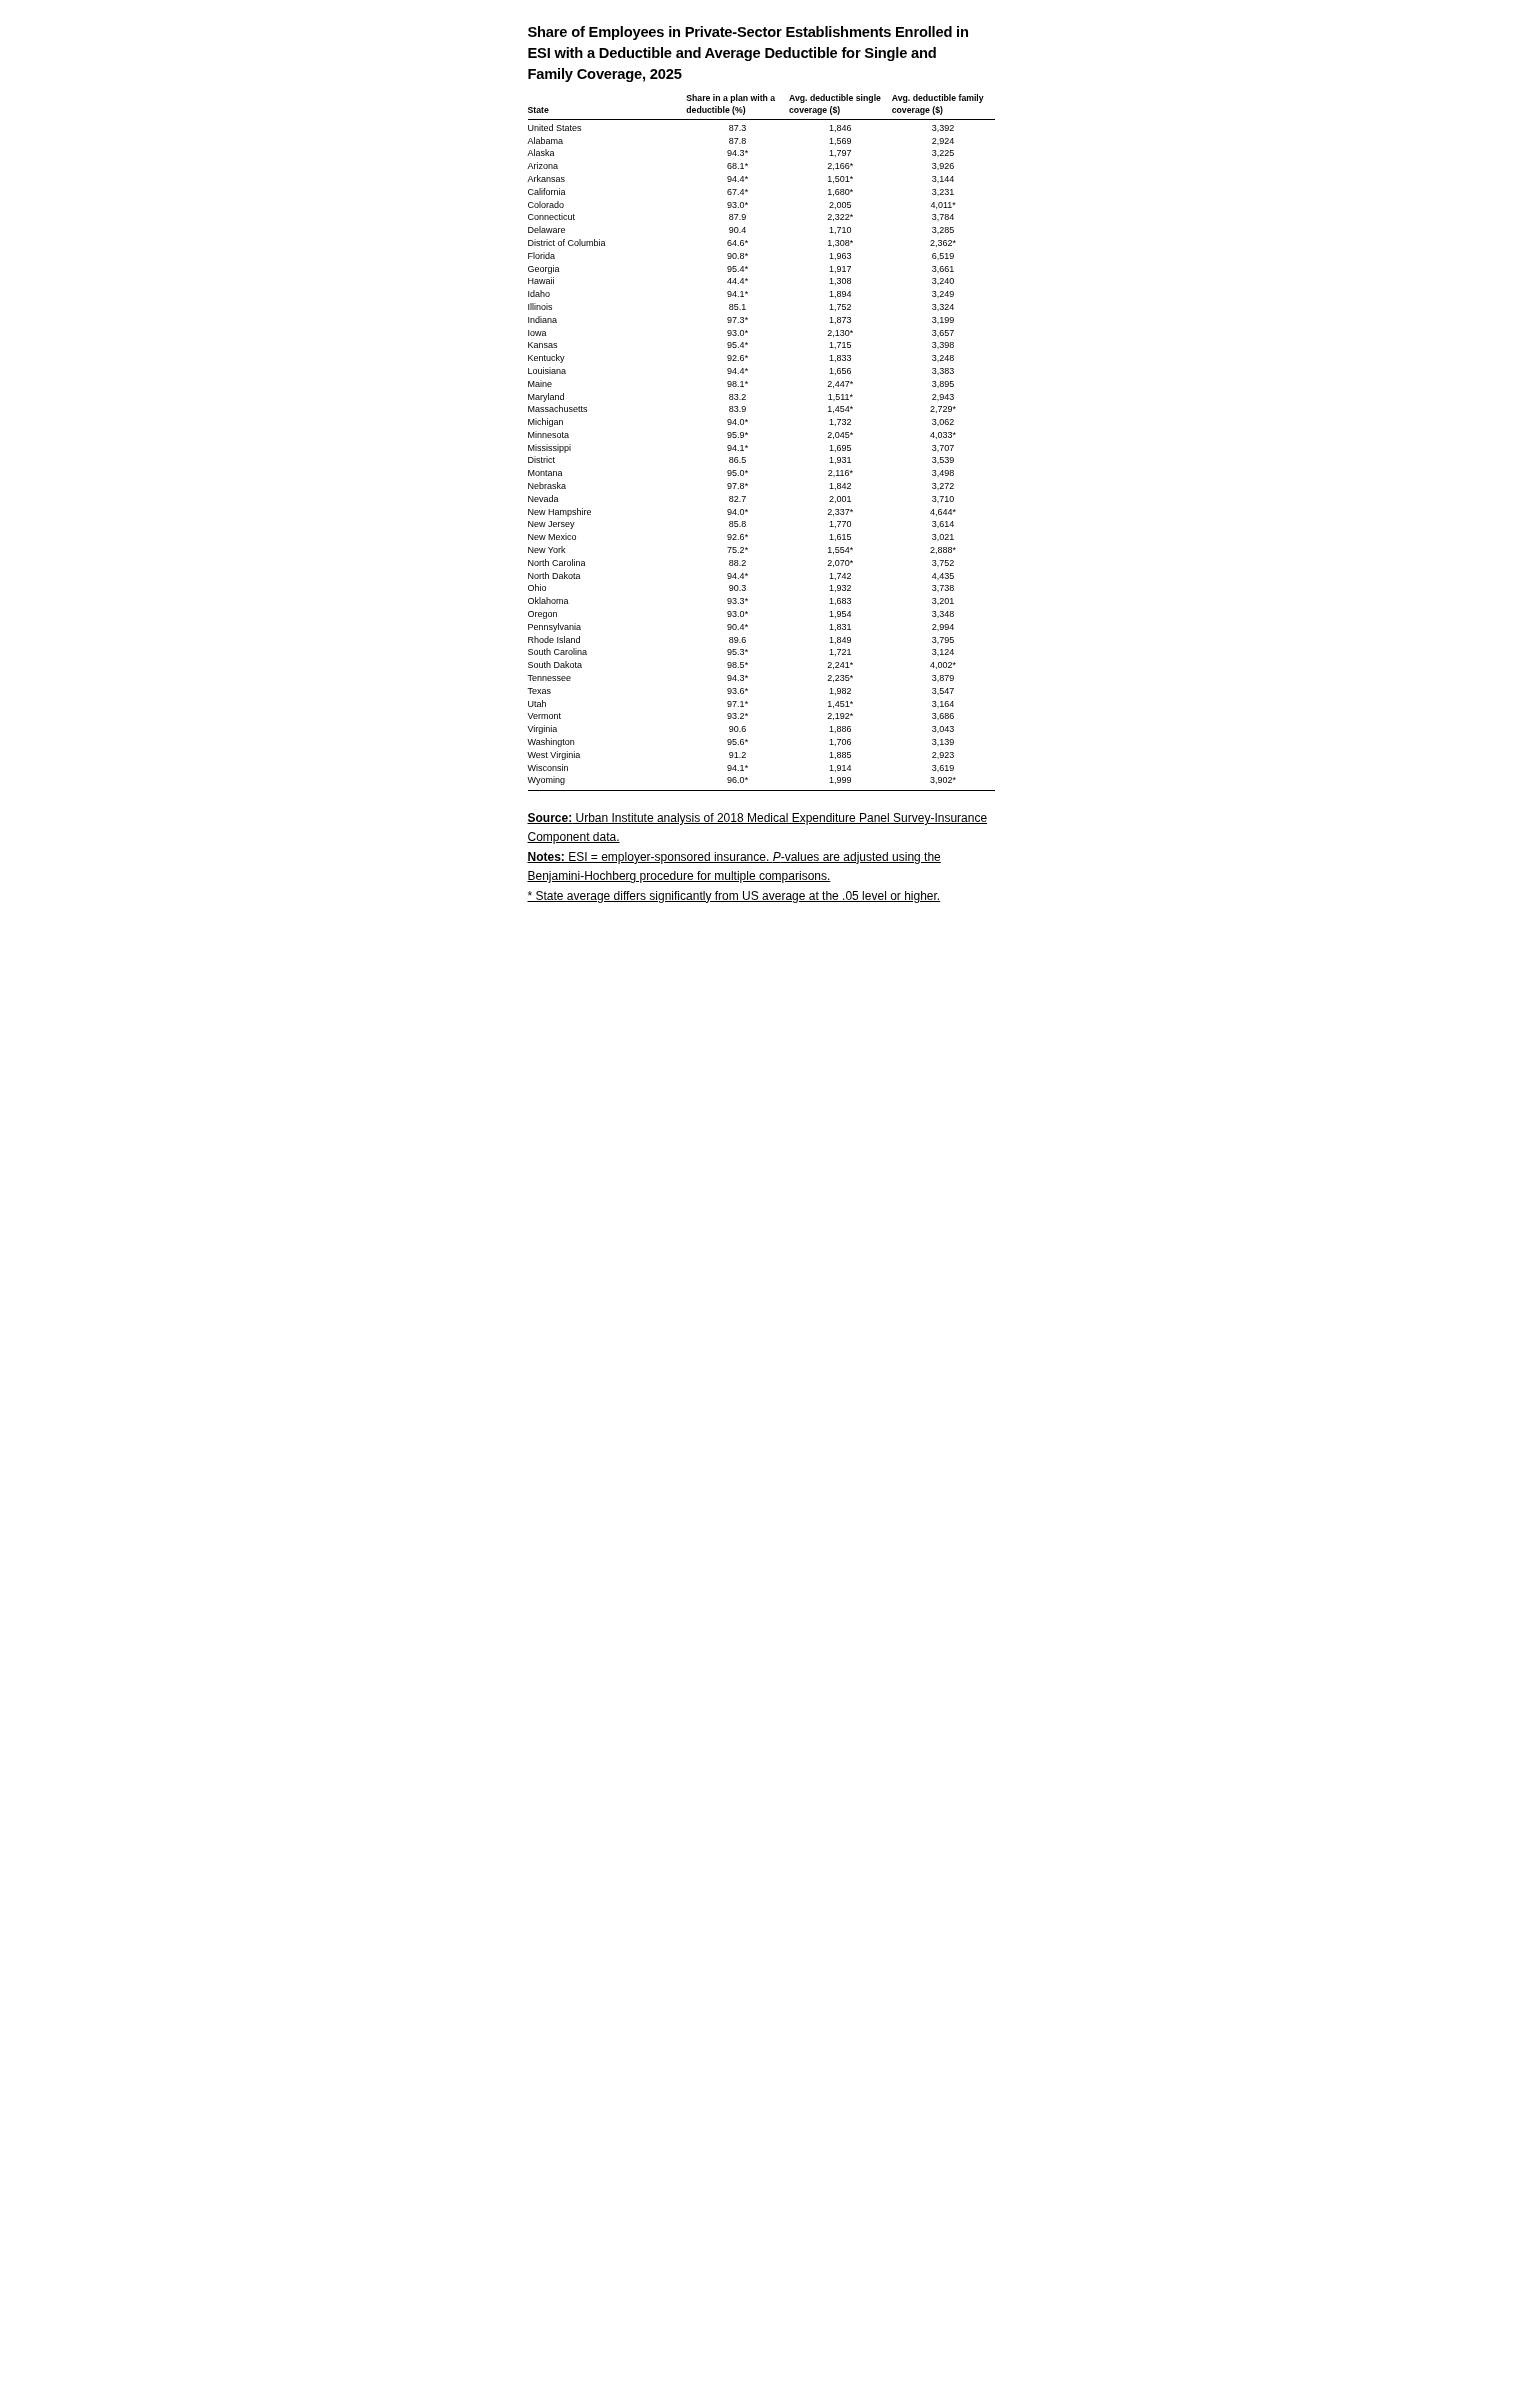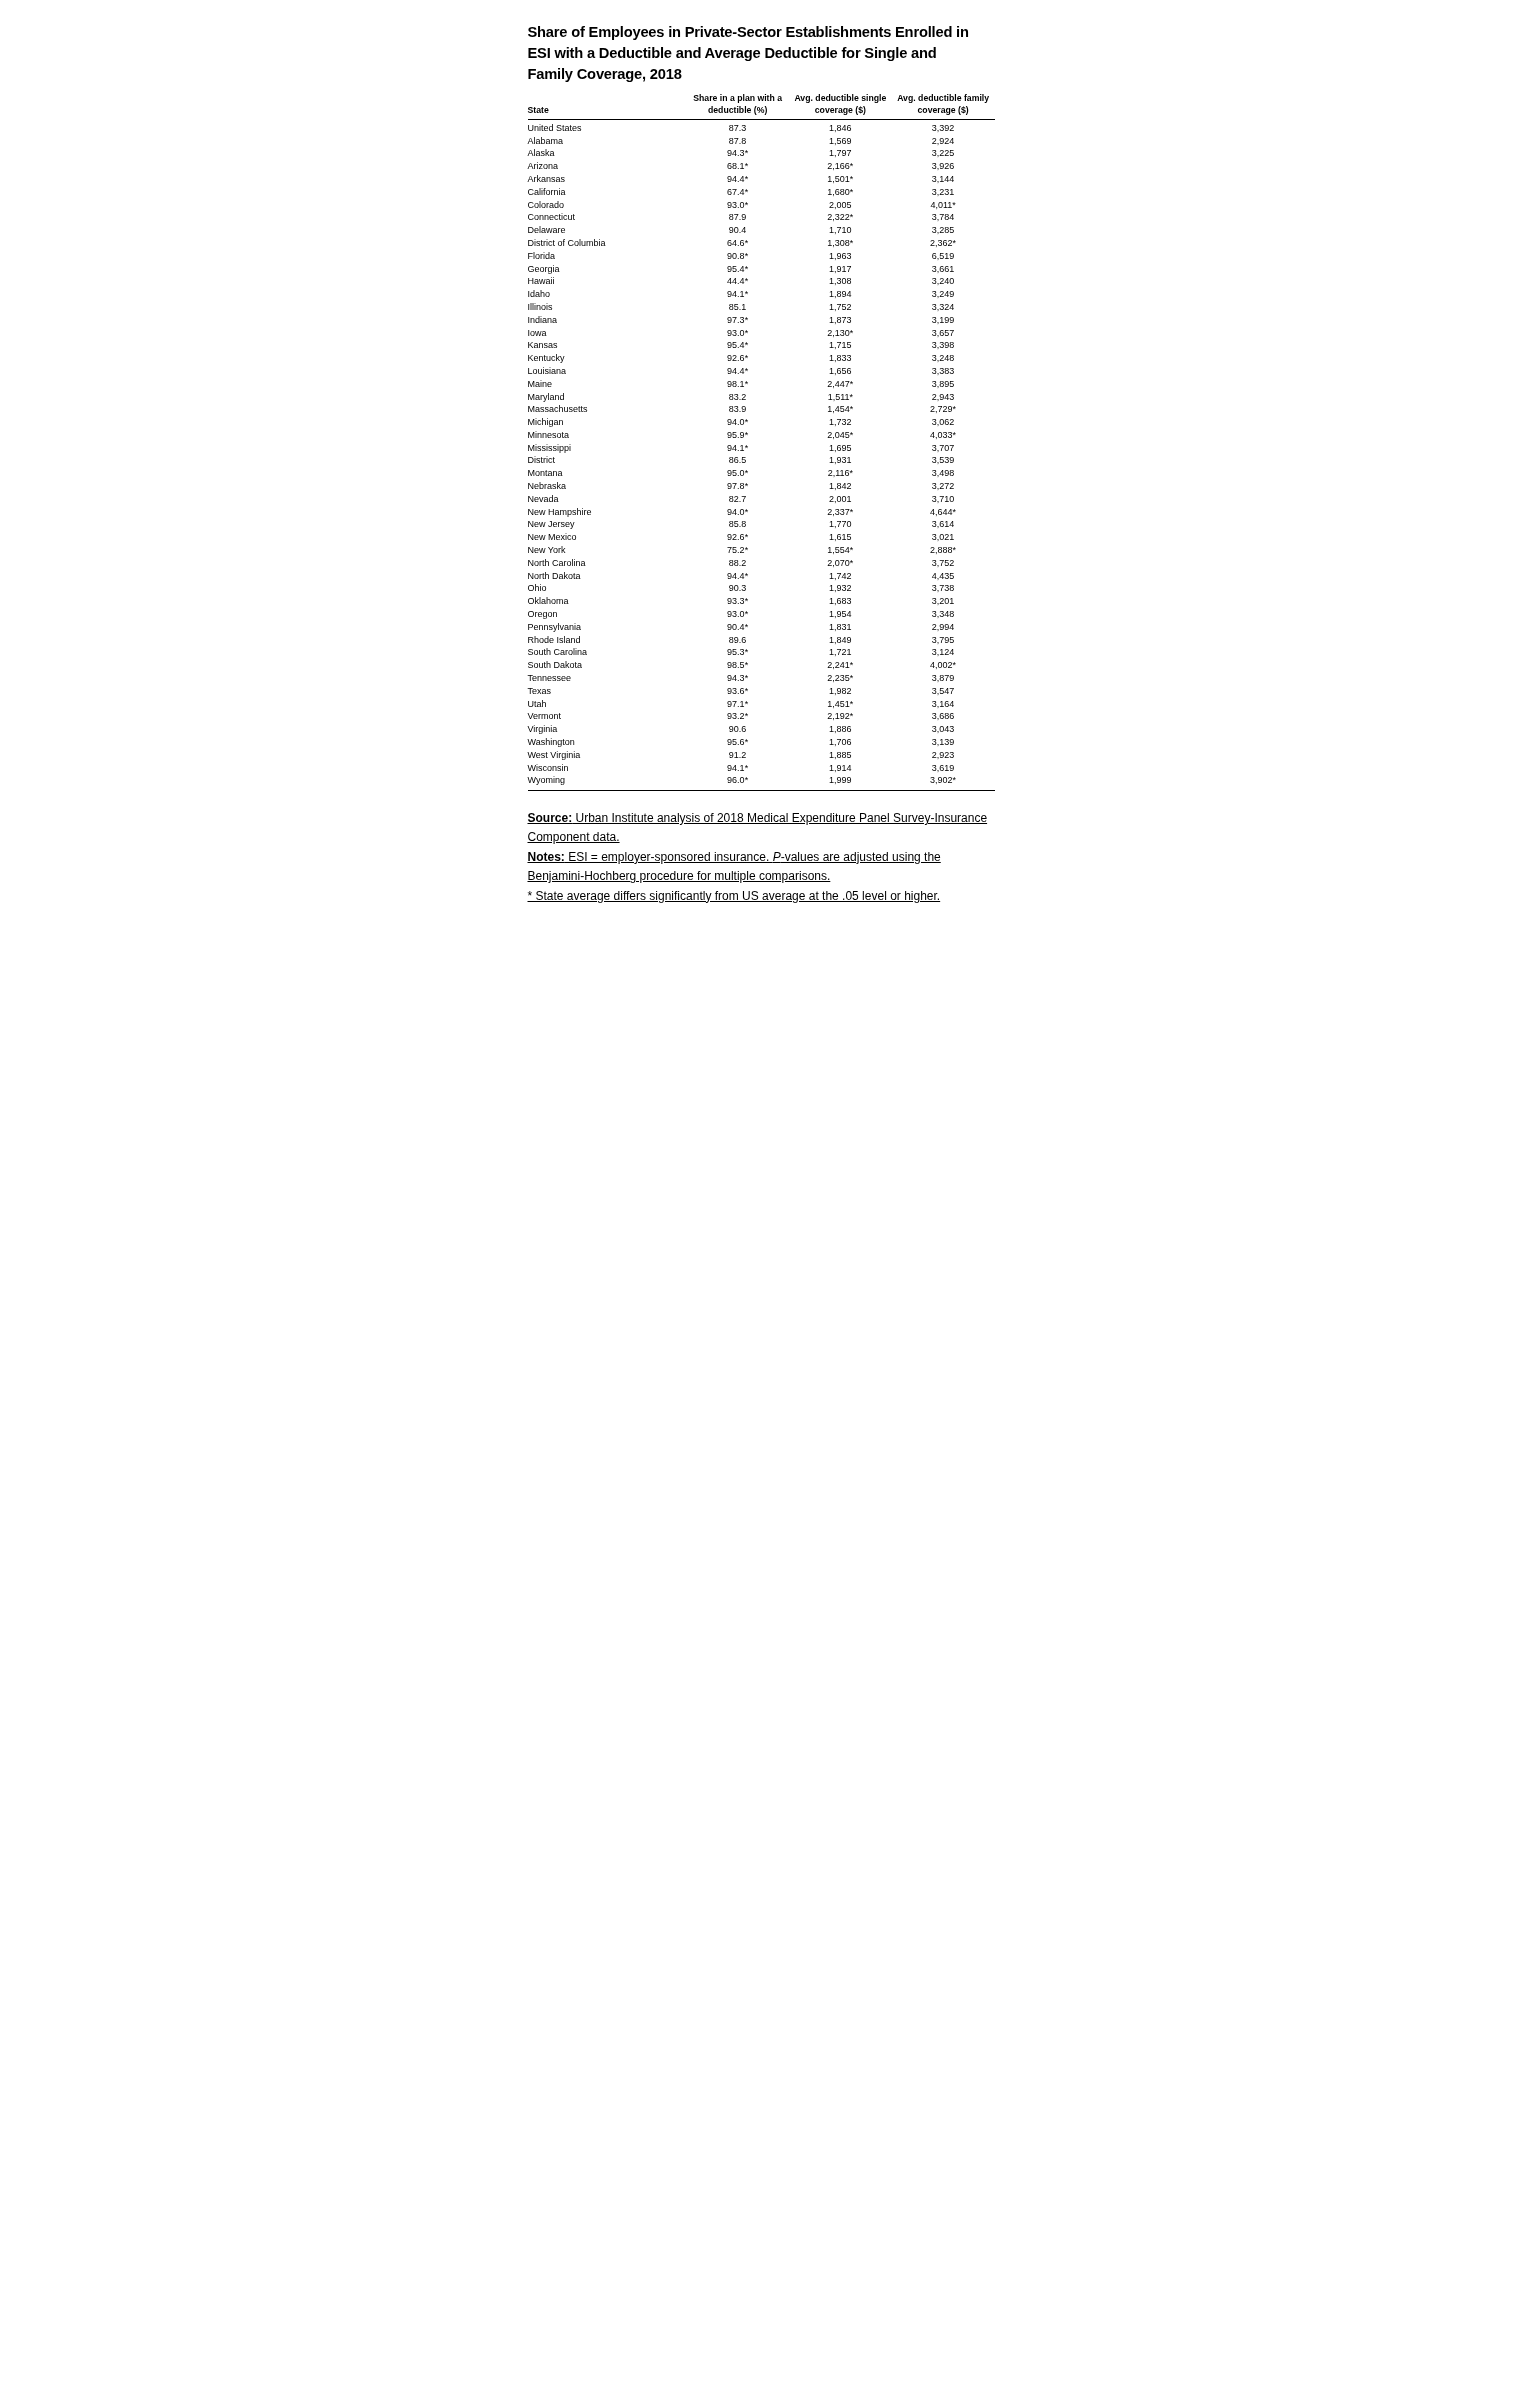--- a/index.html
+++ b/index.html
@@ -38,21 +38,21 @@
     border-bottom: 1.6px solid #000000;
   }
   th.col-state, td.col-state {
     width: 34%;
     text-align: left;
   }
   th.col-num, td.col-num {
     width: 22%;
     text-align: center;
   }
-  .hline { display: block; text-align: center; }
+  .hline { display: block; text-align: left; }
   table.data td {
     font-size: 9px;
     line-height: 9.8px;
     padding: 1.5px 0;
   }
   table.data tbody tr:first-child td { padding-top: 3.3px; }
   table.data tbody tr:last-child td {
     border-bottom: 1.6px solid #000000;
     padding-bottom: 3.8px;
   }
@@ -65,21 +65,21 @@
   }
   .notes p { margin: 0; }
   .notes .lbl { font-weight: bold; }
   .notes em { font-style: italic; }
 </style>
 </head>
 <body>
 
 <div class="page">
 
-  <h1 class="title">Share of Employees in Private-Sector Establishments Enrolled in ESI with a Deductible and Average Deductible for Single and Family Coverage, 2018</h1>
+  <h1 class="title">Share of Employees in Private-Sector Establishments Enrolled in ESI with a Deductible and Average Deductible for Single and Family Coverage, 2025</h1>
 
   <table class="data">
     <thead>
       <tr>
         <th class="col-state">
           <span>State</span>
         </th>
         <th class="col-num">
           <span class="hline">Share in a plan with a</span>
           <span class="hline">deductible (%)</span>

